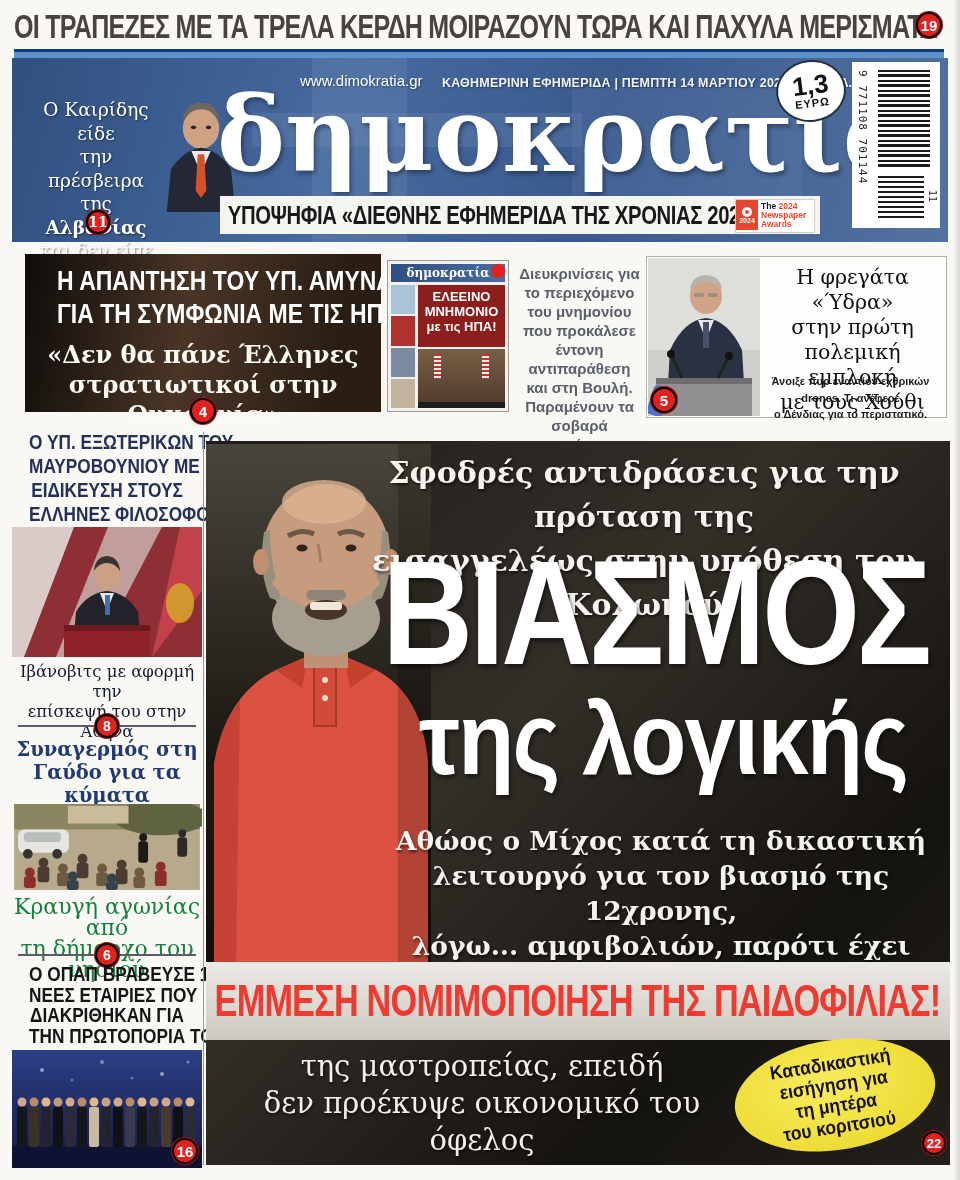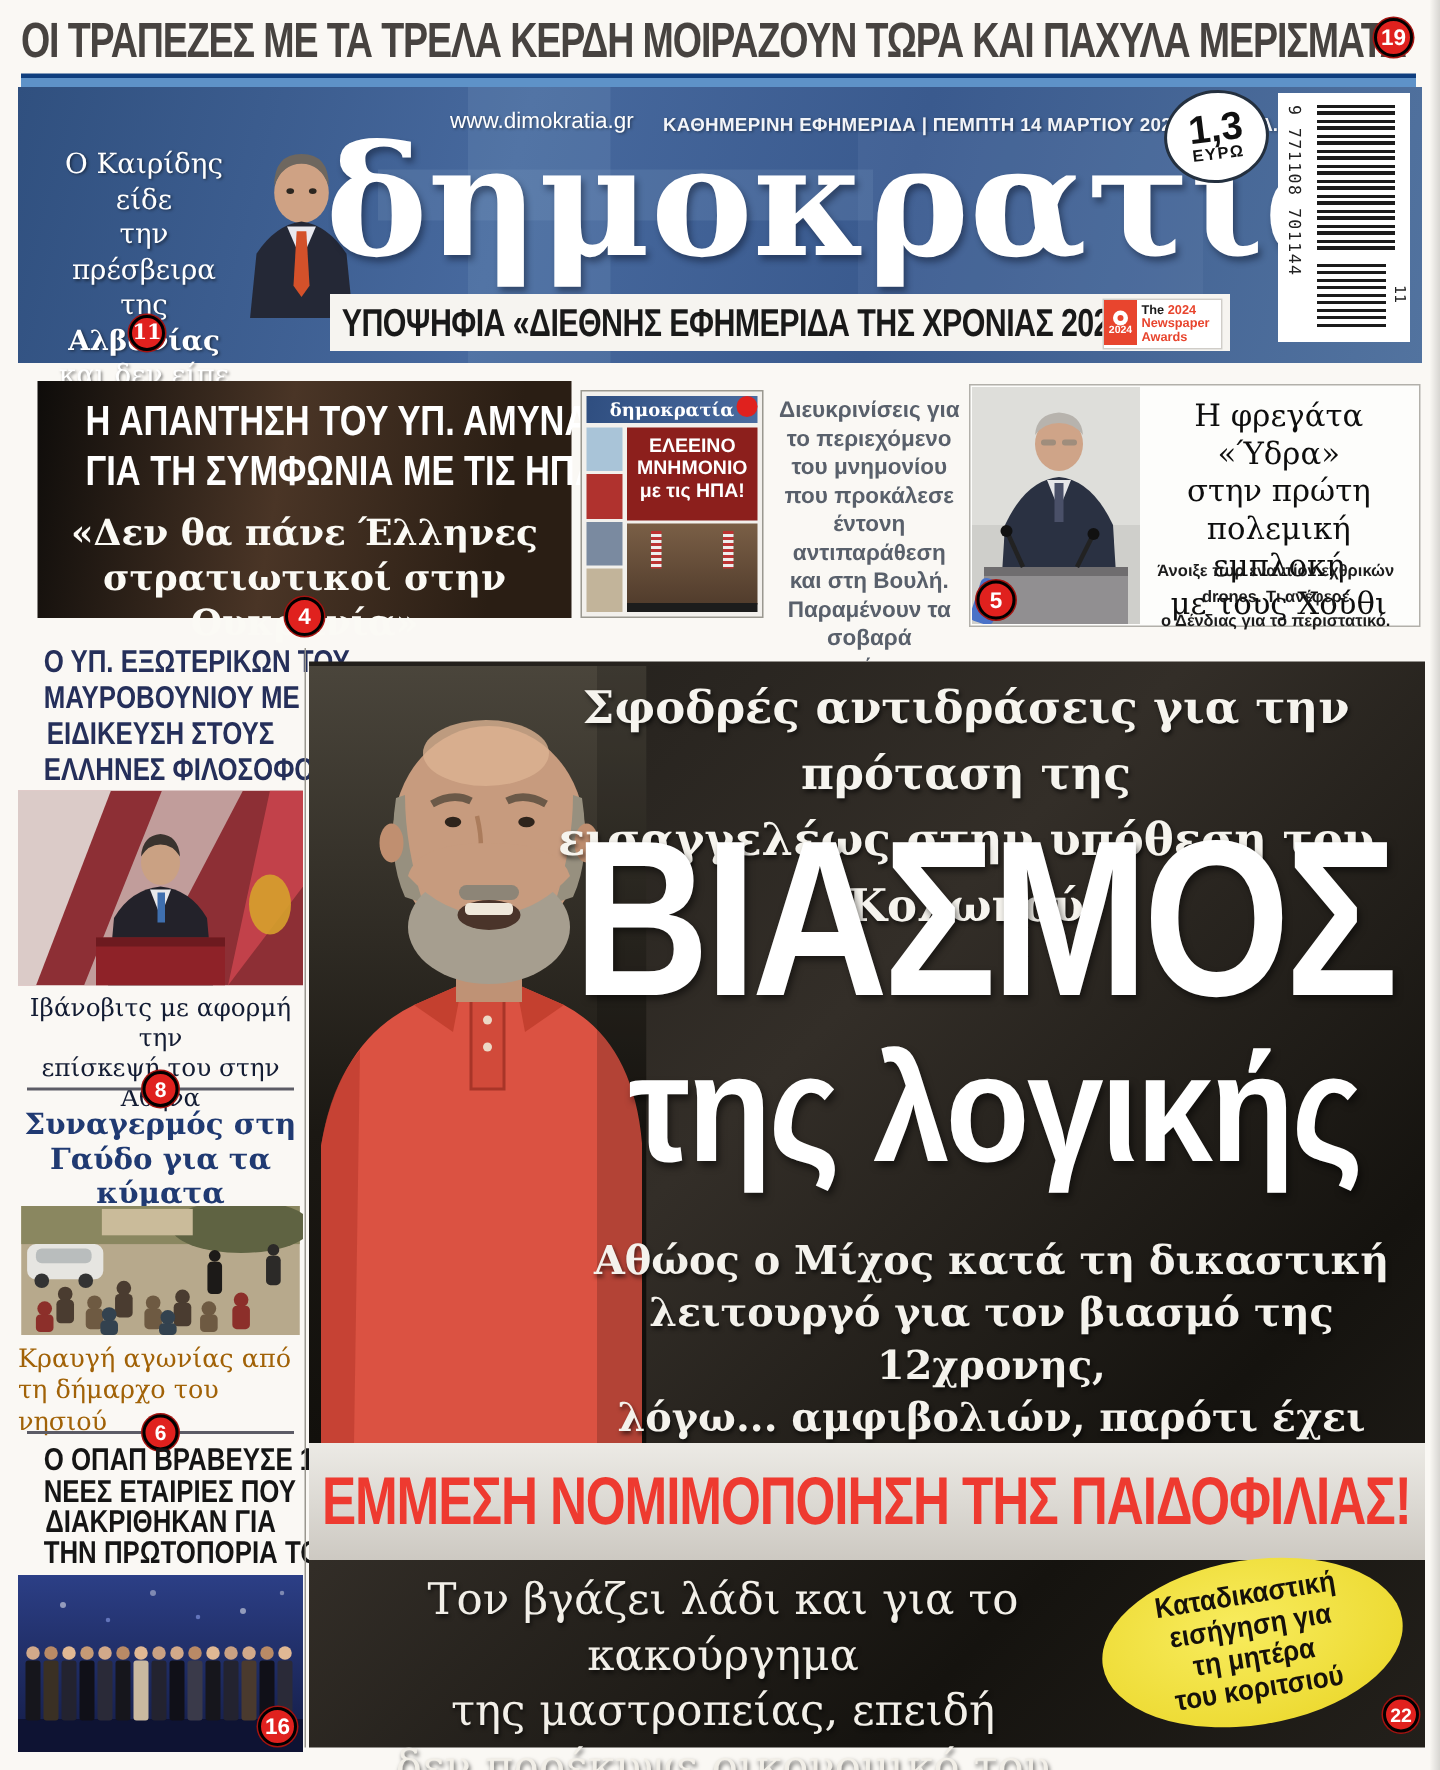--- a/index.html
+++ b/index.html
@@ -90,21 +90,21 @@
   .sidebar{left:12px;top:430px;width:190px;height:740px;}
   .sb-h1{left:0;top:0;width:190px;font-weight:bold;font-size:21px;line-height:24px;color:#252f5a;--sx:.82;}
   .sb-photo1{left:0;top:97px;width:190px;height:130px;}
   .sb-t1{left:0;top:232px;width:190px;font-size:16.5px;line-height:20px;color:#131c33;text-align:center;}
   .sb-t1 .brand{color:#2e5fa5;}
   .sdiv{height:0;border-top:2px solid #5c5c66;}
   .sdiv .badge{position:absolute;left:50%;top:-13px;transform:translateX(-50%);width:24px;height:24px;font-size:14px;}
   .sb-div8{left:6px;top:295px;width:178px;}
   .sb-h2{left:0;top:308px;width:190px;font-weight:bold;font-size:19.5px;line-height:23px;color:#203a72;text-align:center;}
   .sb-photo2{left:0;top:374px;width:190px;height:86px;}
-  .sb-t2{left:0;top:466px;width:190px;font-size:17px;line-height:21px;color:#a16207;text-align:left;}
+  .sb-t2{left:0;top:466px;width:190px;font-size:22px;line-height:21px;color:#15803d;text-align:center;}
   .sb-div6{left:6px;top:524px;width:178px;}
   .sb-h3{left:0;top:534px;width:190px;font-weight:bold;font-size:21px;line-height:20.5px;color:#151515;--sx:.82;}
   .sb-photo3{left:0;top:620px;width:190px;height:118px;}
   .sb-photo3 .badge{position:absolute;right:4px;bottom:4px;}
   .vrule{left:203px;top:432px;width:1px;height:733px;background:#9a978f;}
   
   .main{left:206px;top:441px;width:744px;height:724px;
         background:linear-gradient(135deg,#201d19,#332e28 40%,#15130f 75%,#23201b);}
   .photo-man{position:absolute;left:0;top:3px;width:225px;height:518px;}
   .m-kick{position:absolute;left:138px;top:10px;right:6px;text-align:center;color:#f6f4ee;
@@ -476,21 +476,20 @@
         <div>λειτουργό για τον βιασμό της 12χρονης,</div>
         <div>λόγω... αμφιβολιών, παρότι έχει</div>
         <div>ομολογήσει τις σεξουαλικές πράξεις του</div>
       </div>
 
     <div class="m-banner">
       <span>ΕΜΜΕΣΗ ΝΟΜΙΜΟΠΟΙΗΣΗ ΤΗΣ ΠΑΙΔΟΦΙΛΙΑΣ!</span>
     </div>
 
     <div class="m-bottom serif">
-        <div>Τον βγάζει λάδι και για το κακούργημα</div>
         <div>της μαστροπείας, επειδή</div>
         <div>δεν προέκυψε οικονομικό του όφελος</div>
       </div>
 
     <div class="sticker cxlines" style="--sx:.92;">
         <div>Καταδικαστική</div>
         <div>εισήγηση για</div>
         <div>τη μητέρα</div>
         <div>του κοριτσιού</div>
       </div>

